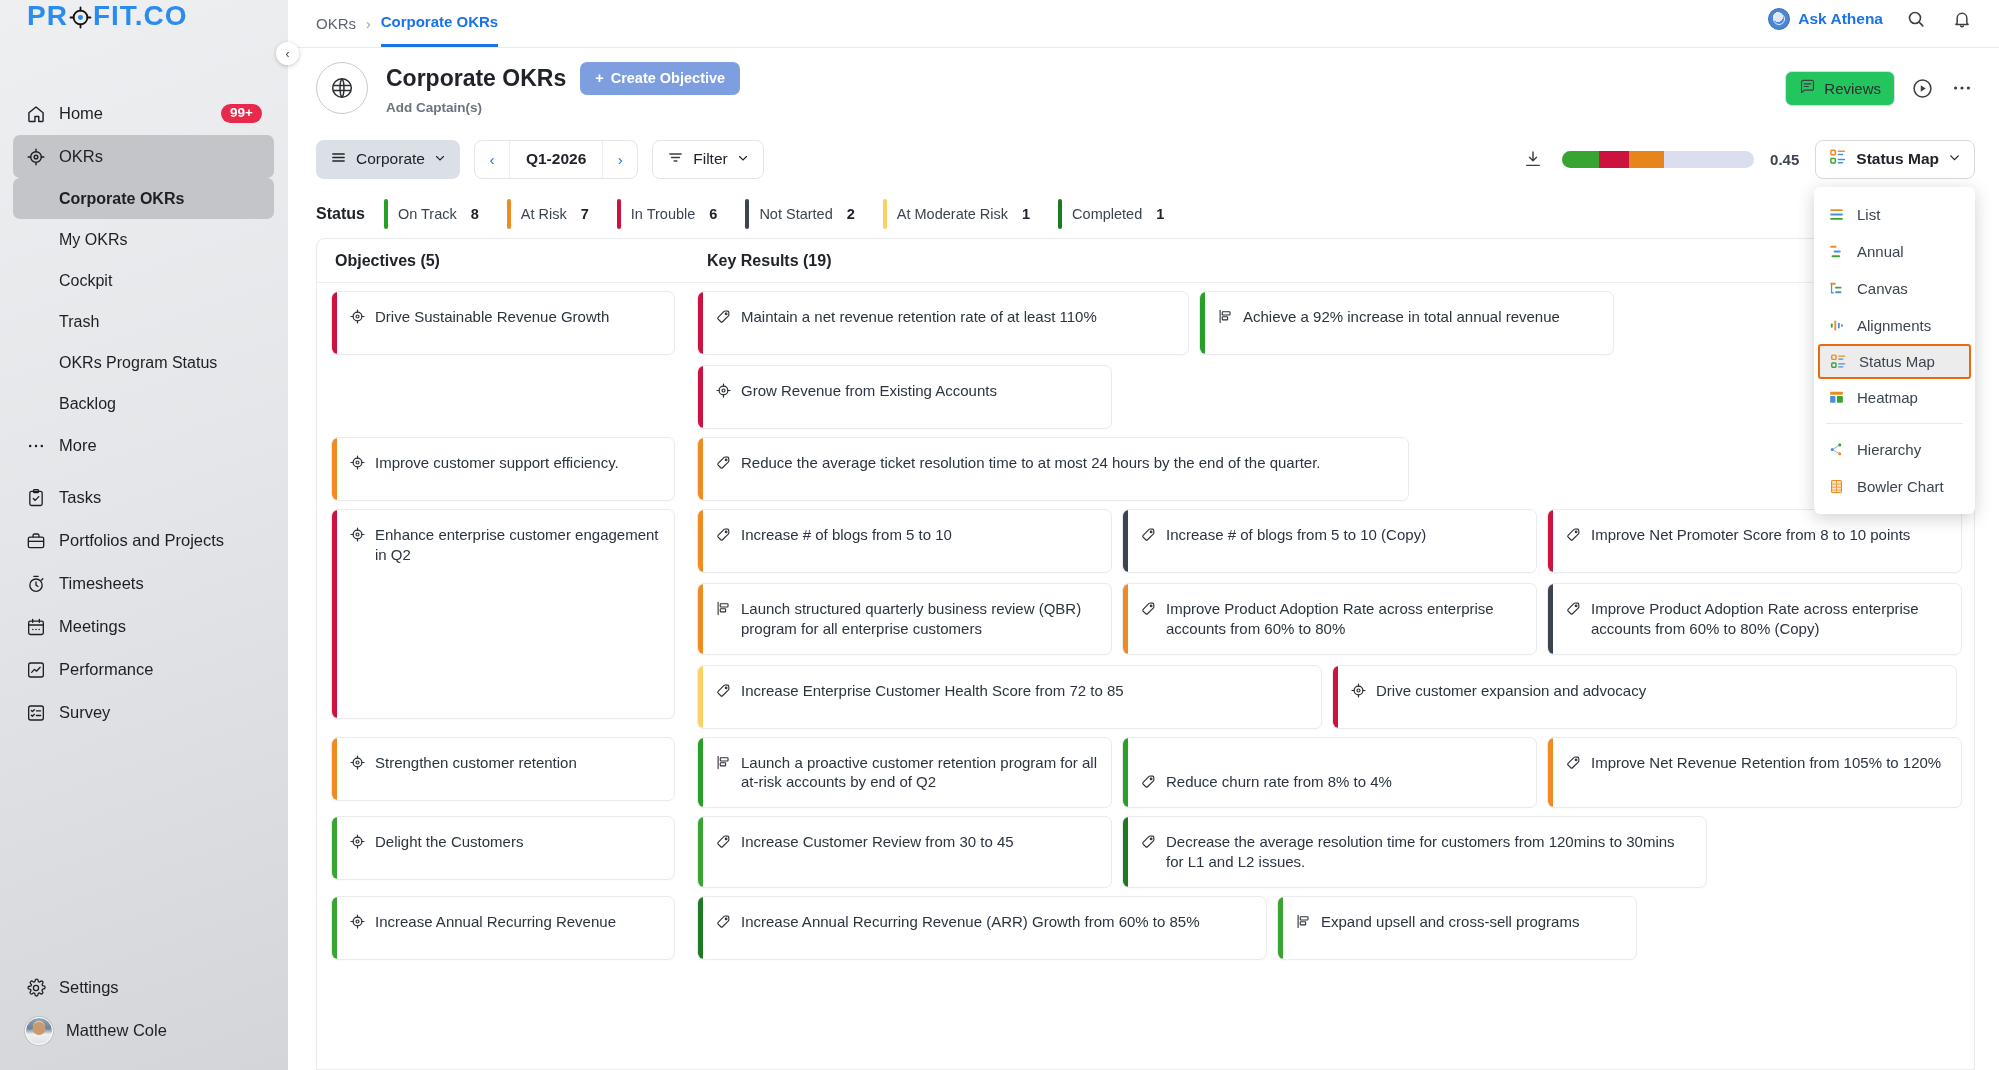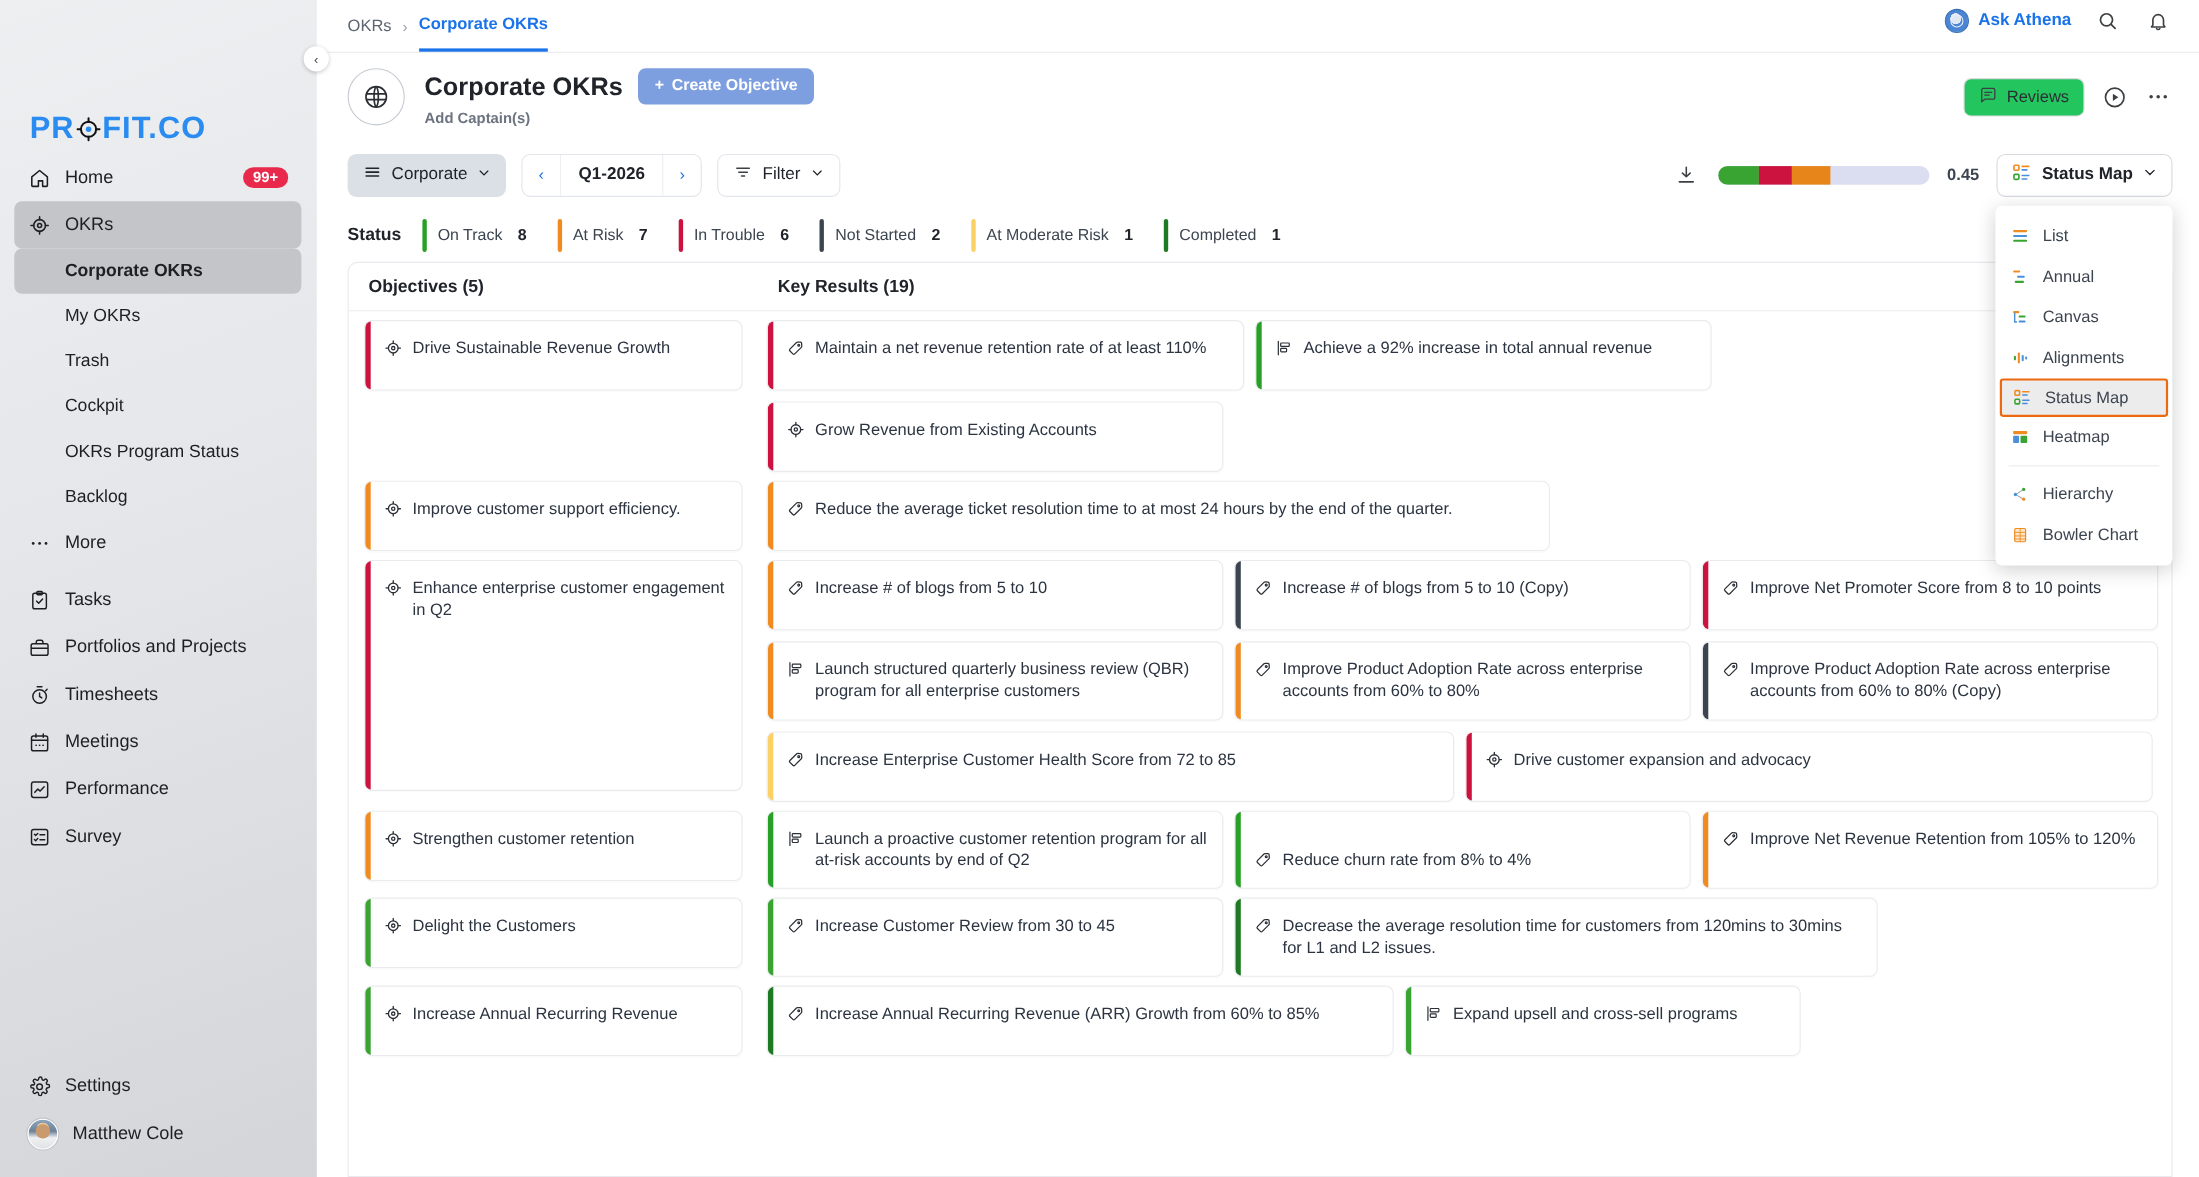--- a/index.html
+++ b/index.html
@@ -10,21 +10,21 @@
     overflow: hidden;
   }
   .app { display: flex; width: 1999px; height: 1070px; position: relative; }
 
   
   .sidebar {
     width: 288px; height: 1070px; flex: 0 0 288px;
     background: linear-gradient(160deg,#eeeff1 0%,#e4e6e9 45%,#d3d5d9 100%);
     position: relative; display: flex; flex-direction: column;
   }
-  .logo-wrap { height: 84px; display: flex; align-items: flex-end; padding-left: 27px; margin-top: 48px; }
+  .logo-wrap { height: 84px; display: flex; align-items: flex-start; padding-left: 27px; }
   .logo { font-size: 28px; font-weight: 700; letter-spacing: 1px; color: #2a8cf0; display: flex; align-items: center; }
   .logo .tgt { display:inline-flex; width: 23px; height: 23px; margin: 0 1px; position: relative; top: 1px; }
   .nav { padding: 8px 0 0 0; flex: 1 1 auto; }
   .nav-item {
     display: flex; align-items: center; gap: 13px;
     height: 43px; margin: 0 14px 0 13px; padding: 0 12px;
     border-radius: 7px; font-size: 16.5px; color: #1d1f22; cursor: pointer;
     position: relative;
   }
   .nav-item.active { background: #c3c5c8; }
@@ -215,24 +215,24 @@
         <span class="lbl">OKRs</span>
       </div>
 
       <div class="nav-sub active">
         <span>Corporate OKRs</span>
       </div>
       <div class="nav-sub">
         <span>My OKRs</span>
       </div>
       <div class="nav-sub">
+        <span>Cockpit</span>
+      </div>
+      <div class="nav-sub">
         <span>Trash</span>
-      </div>
-      <div class="nav-sub">
-        <span>Cockpit</span>
       </div>
       <div class="nav-sub">
         <span>OKRs Program Status</span>
       </div>
       <div class="nav-sub">
         <span>Backlog</span>
       </div>
 
       <div class="nav-item">
         <span class="ico">
@@ -615,21 +615,21 @@
                       <circle cx="12" cy="12" r="6.2"></circle>
                       <circle cx="12" cy="12" r="2.1"></circle>
                       <path d="M12 2.8v2.9M12 18.3v2.9M2.8 12h2.9M18.3 12h2.9" stroke-linecap="round"></path>
                     </svg>
                   </span>
                   <span class="card-txt">Drive Sustainable Revenue Growth</span>
                 </div>
               </div>
             </div>
             <div class="col-kr">
-              <div class="card kr-card" style="width: 434px;">
+              <div class="card kr-card" style="width: 492px;">
                 <div class="card-stripe" style="background: rgb(204, 19, 64);"></div>
                 <div class="card-inner">
                   <span class="card-ico">
                     <svg width="17" height="17" viewBox="0 0 24 24" fill="none" stroke="#2b3037" stroke-width="1.6" stroke-linejoin="round">
                       <path d="M4.4 13.2 12.8 4.8a2 2 0 0 1 1.5-.6l3.6.2a1.6 1.6 0 0 1 1.5 1.5l.2 3.6a2 2 0 0 1-.6 1.5l-8.4 8.4a1.7 1.7 0 0 1-2.4 0l-3.8-3.8a1.7 1.7 0 0 1 0-2.4z"></path>
                       <circle cx="15.7" cy="8.3" r="1.2"></circle>
                     </svg>
                   </span>
                   <span class="card-txt">Maintain a net revenue retention rate of at least 110%</span>
                 </div>

